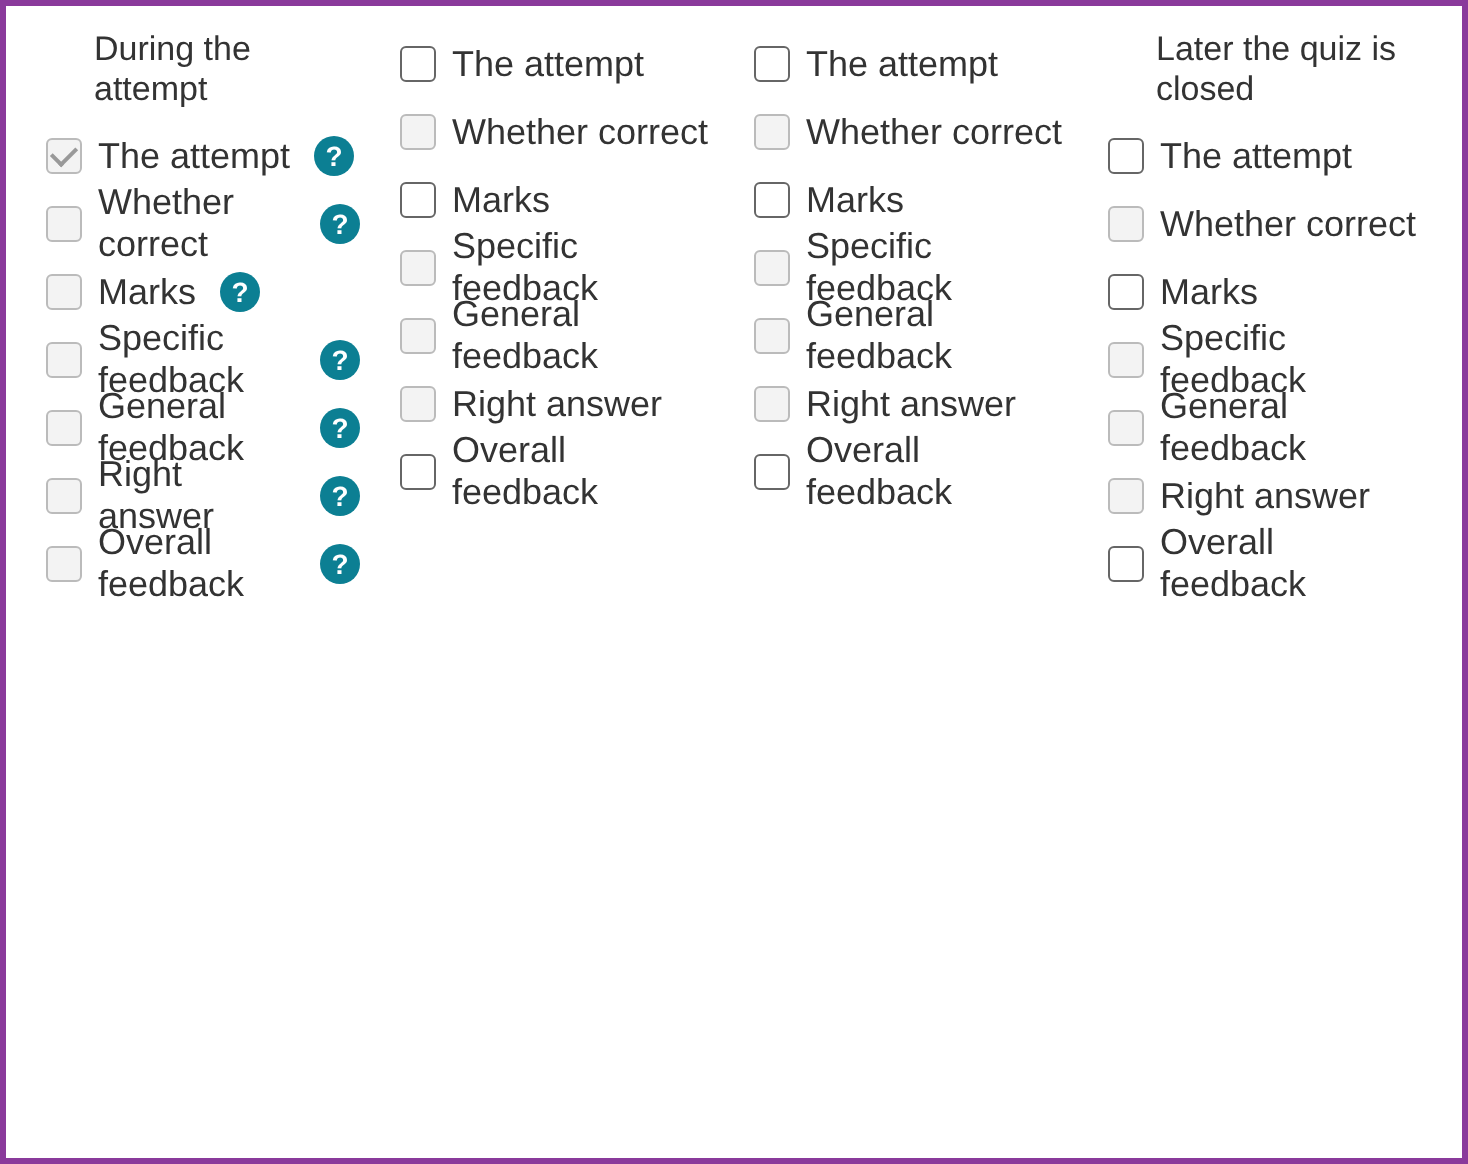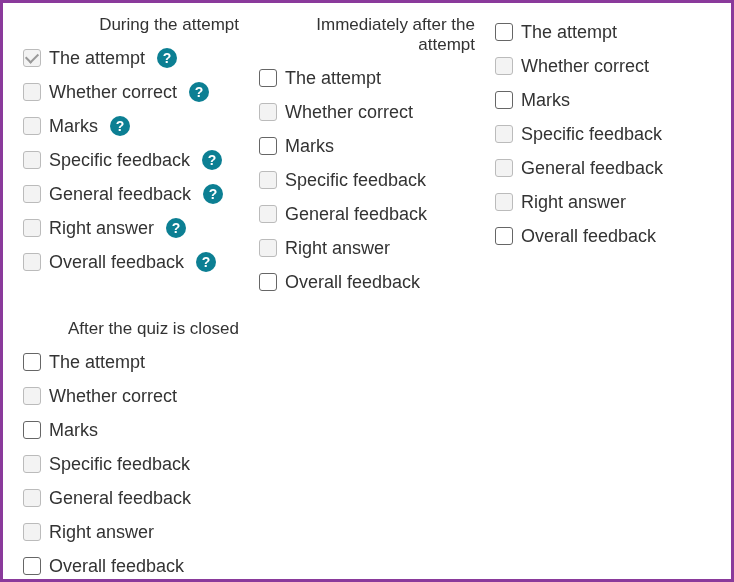--- a/index.html
+++ b/index.html
@@ -14,25 +14,24 @@
       background: #fff;
     }
     .container {
       width: 734px;
       height: 582px;
       border: 3px solid #8a3a9b;
       padding: 12px 20px 12px 20px;
     }
     .grid {
       display: grid;
-      grid-template-columns: 1fr 1fr 1fr;
+      grid-template-columns: 1fr 1fr 1fr 1fr;
       grid-template-rows: auto auto;
       row-gap: 20px;
       column-gap: 20px;
-      text-align: right;
     }
     .section {
       display: flex;
       flex-direction: column;
     }
     .section-title {
       font-size: 17px;
       color: #333;
       margin-bottom: 6px;
       padding-left: 24px;
@@ -124,84 +123,83 @@
         <span class="help-icon">?</span>
       </div>
       <div class="option-row">
         <span class="checkbox disabled"></span>
         <span class="option-label">Overall feedback</span>
         <span class="help-icon">?</span>
       </div>
     </div>
 
     <div class="section">
-      <div class="section-title">Immediately after the attempt</div>
-      <div class="option-row">
-        <span class="checkbox"></span>
-        <span class="option-label">The attempt</span>
-      </div>
-      <div class="option-row">
-        <span class="checkbox disabled"></span>
-        <span class="option-label">Whether correct</span>
-      </div>
-      <div class="option-row">
-        <span class="checkbox"></span>
-        <span class="option-label">Marks</span>
-      </div>
-      <div class="option-row">
-        <span class="checkbox disabled"></span>
-        <span class="option-label">Specific feedback</span>
-      </div>
-      <div class="option-row">
-        <span class="checkbox disabled"></span>
-        <span class="option-label">General feedback</span>
-      </div>
-      <div class="option-row">
-        <span class="checkbox disabled"></span>
-        <span class="option-label">Right answer</span>
-      </div>
-      <div class="option-row">
-        <span class="checkbox"></span>
-        <span class="option-label">Overall feedback</span>
-      </div>
-    </div>
-
-    <div class="section">
-      <div class="option-row">
-        <span class="checkbox"></span>
-        <span class="option-label">The attempt</span>
-      </div>
-      <div class="option-row">
-        <span class="checkbox disabled"></span>
-        <span class="option-label">Whether correct</span>
-      </div>
-      <div class="option-row">
-        <span class="checkbox"></span>
-        <span class="option-label">Marks</span>
-      </div>
-      <div class="option-row">
-        <span class="checkbox disabled"></span>
-        <span class="option-label">Specific feedback</span>
-      </div>
-      <div class="option-row">
-        <span class="checkbox disabled"></span>
-        <span class="option-label">General feedback</span>
-      </div>
-      <div class="option-row">
-        <span class="checkbox disabled"></span>
-        <span class="option-label">Right answer</span>
-      </div>
-      <div class="option-row">
-        <span class="checkbox"></span>
-        <span class="option-label">Overall feedback</span>
-      </div>
-    </div>
-
-    <div class="section">
-      <div class="section-title">After the quiz is closed</div>
+      <div class="option-row">
+        <span class="checkbox"></span>
+        <span class="option-label">The attempt</span>
+      </div>
+      <div class="option-row">
+        <span class="checkbox disabled"></span>
+        <span class="option-label">Whether correct</span>
+      </div>
+      <div class="option-row">
+        <span class="checkbox"></span>
+        <span class="option-label">Marks</span>
+      </div>
+      <div class="option-row">
+        <span class="checkbox disabled"></span>
+        <span class="option-label">Specific feedback</span>
+      </div>
+      <div class="option-row">
+        <span class="checkbox disabled"></span>
+        <span class="option-label">General feedback</span>
+      </div>
+      <div class="option-row">
+        <span class="checkbox disabled"></span>
+        <span class="option-label">Right answer</span>
+      </div>
+      <div class="option-row">
+        <span class="checkbox"></span>
+        <span class="option-label">Overall feedback</span>
+      </div>
+    </div>
+
+    <div class="section">
+      <div class="option-row">
+        <span class="checkbox"></span>
+        <span class="option-label">The attempt</span>
+      </div>
+      <div class="option-row">
+        <span class="checkbox disabled"></span>
+        <span class="option-label">Whether correct</span>
+      </div>
+      <div class="option-row">
+        <span class="checkbox"></span>
+        <span class="option-label">Marks</span>
+      </div>
+      <div class="option-row">
+        <span class="checkbox disabled"></span>
+        <span class="option-label">Specific feedback</span>
+      </div>
+      <div class="option-row">
+        <span class="checkbox disabled"></span>
+        <span class="option-label">General feedback</span>
+      </div>
+      <div class="option-row">
+        <span class="checkbox disabled"></span>
+        <span class="option-label">Right answer</span>
+      </div>
+      <div class="option-row">
+        <span class="checkbox"></span>
+        <span class="option-label">Overall feedback</span>
+      </div>
+    </div>
+
+    <div class="section">
+      <div class="section-title">Later the quiz is closed</div>
       <div class="option-row">
         <span class="checkbox"></span>
         <span class="option-label">The attempt</span>
       </div>
       <div class="option-row">
         <span class="checkbox disabled"></span>
         <span class="option-label">Whether correct</span>
       </div>
       <div class="option-row">
         <span class="checkbox"></span>

